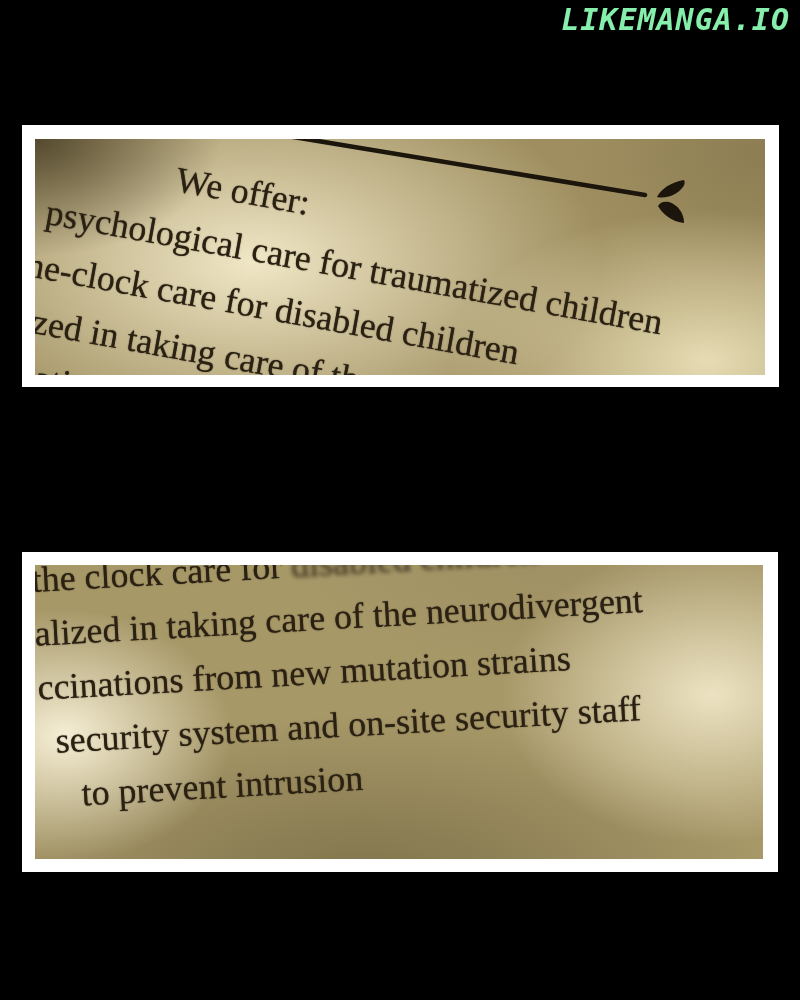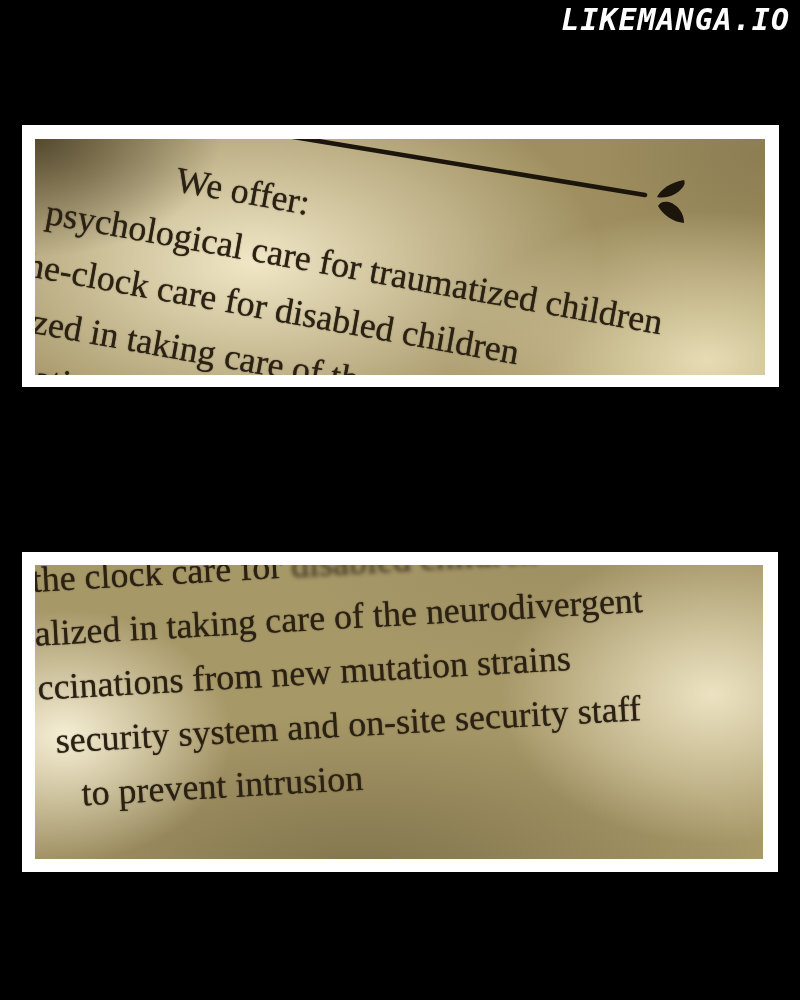--- a/index.html
+++ b/index.html
@@ -17,21 +17,21 @@
   }
   .watermark {
     position: absolute;
     top: 2px;
     right: 10px;
     font-family: "DejaVu Sans Mono", monospace;
     font-weight: bold;
     font-style: italic;
     font-size: 30px;
     letter-spacing: 1px;
-    color: #ffffff;
+    color: #86efac;
     user-select: none;
   }
   .panel {
     position: absolute;
     background: #ffffff;
   }
   .panel1 { left: 22px; top: 125px; width: 757px; height: 262px; }
   .panel2 { left: 22px; top: 552px; width: 756px; height: 320px; }
   .paper {
     position: absolute;

